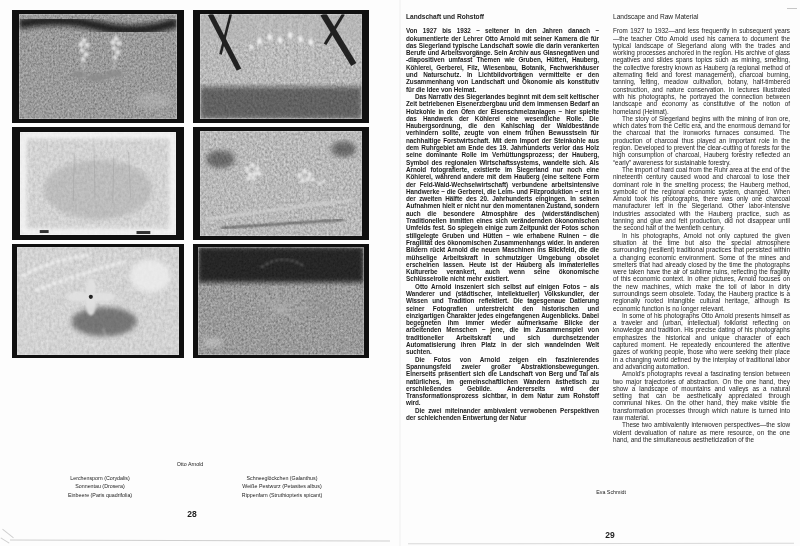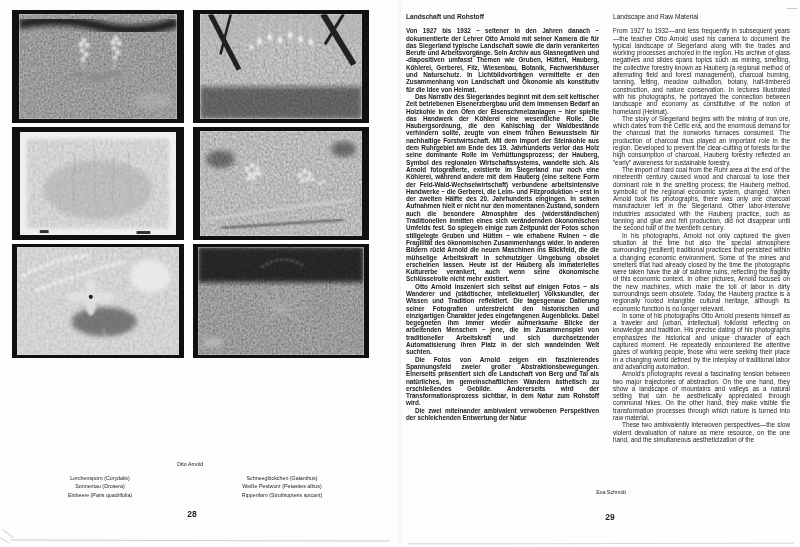--- a/index.html
+++ b/index.html
@@ -24,21 +24,21 @@
 
   
   .credit{position:absolute;left:95px;top:461px;width:190px;text-align:center;
           font-size:5.3px;line-height:6px;color:#222;}
   .capsL{position:absolute;left:30px;top:474px;width:140px;text-align:center;
          font-size:5.3px;line-height:8.3px;color:#222;}
   .capsR{position:absolute;left:212px;top:474px;width:140px;text-align:center;
          font-size:5.3px;line-height:8.3px;color:#222;}
   .pnum{position:absolute;width:64px;text-align:center;font-size:8.5px;font-weight:700;}
   .pnumL{left:160px;top:509px;}
-  .pnumR{left:578px;top:512px;}
+  .pnumR{left:578px;top:530px;}
 
   
   .col{position:absolute;top:13px;}
   .col-de{left:406px;width:193px;}
   .col-en{left:613px;width:177px;}
   .col-title{font-size:6.6px;line-height:7.3px;margin:0 0 7px 0;}
   .col-de .col-title{font-weight:700;}
   .col-en .col-title{font-weight:400;}
   .col p{margin:0;font-size:6.35px;line-height:7.3px;text-align:justify;
          text-indent:9px;hyphens:auto;-webkit-hyphens:auto;overflow-wrap:break-word;}

